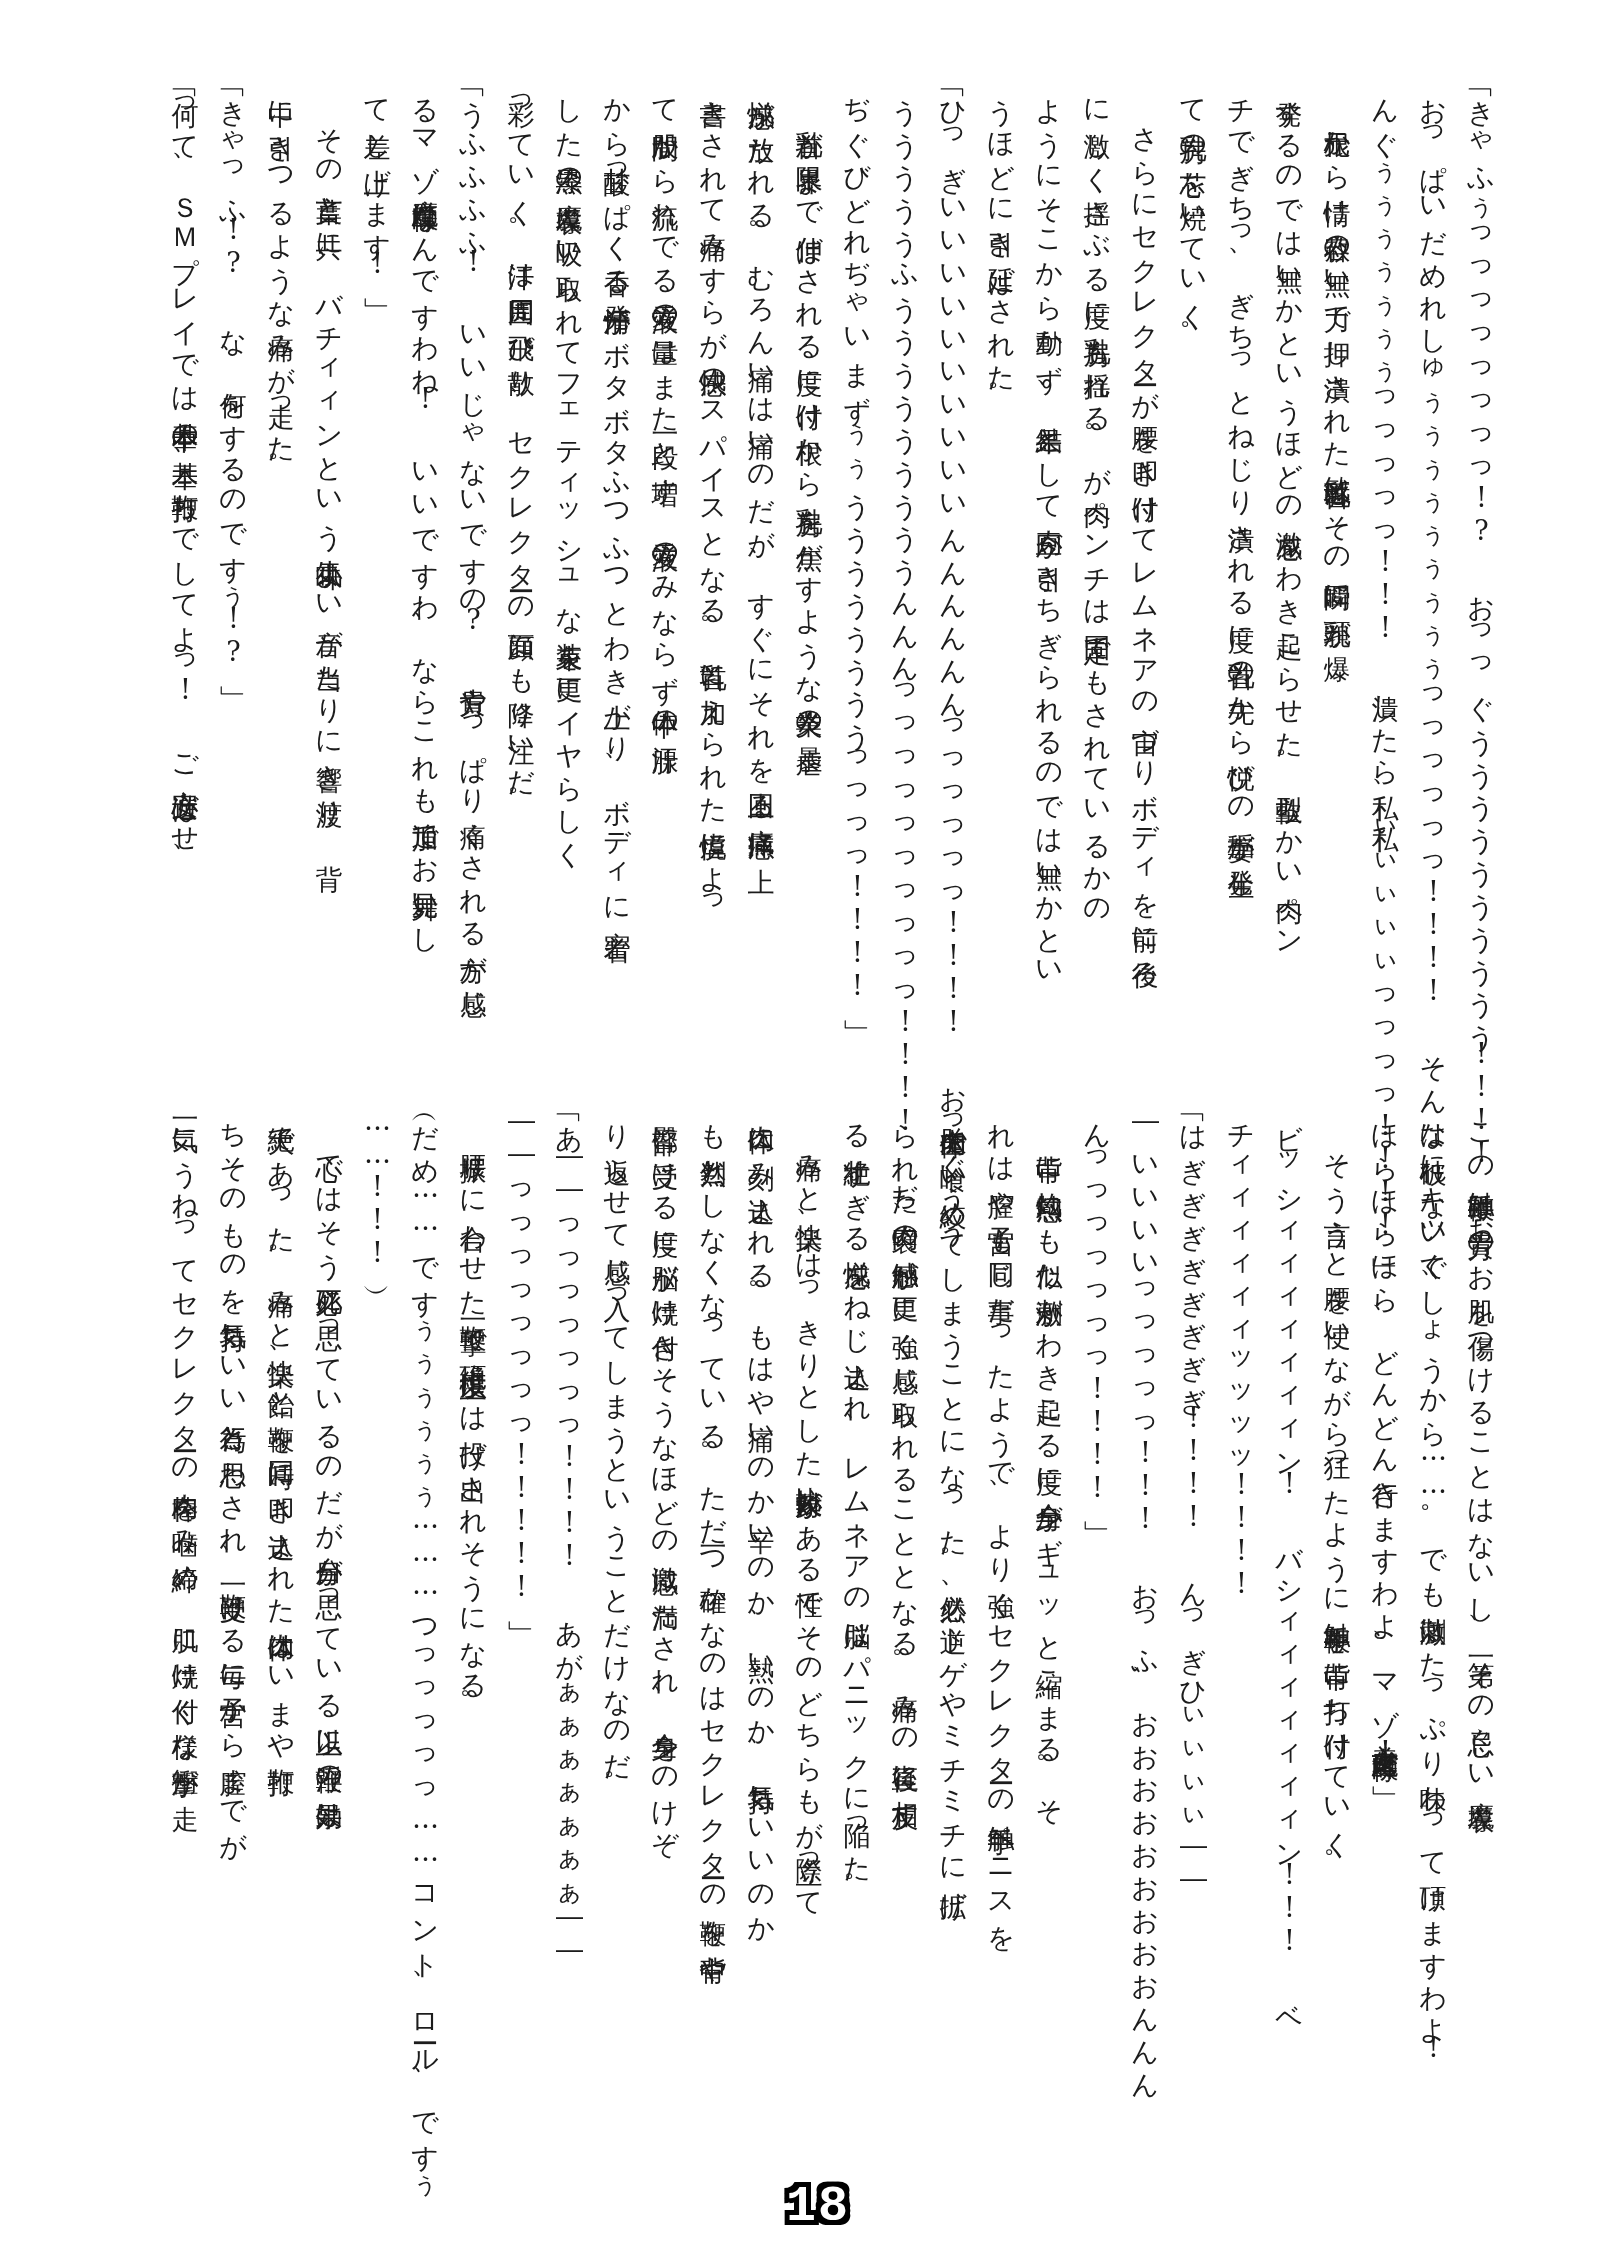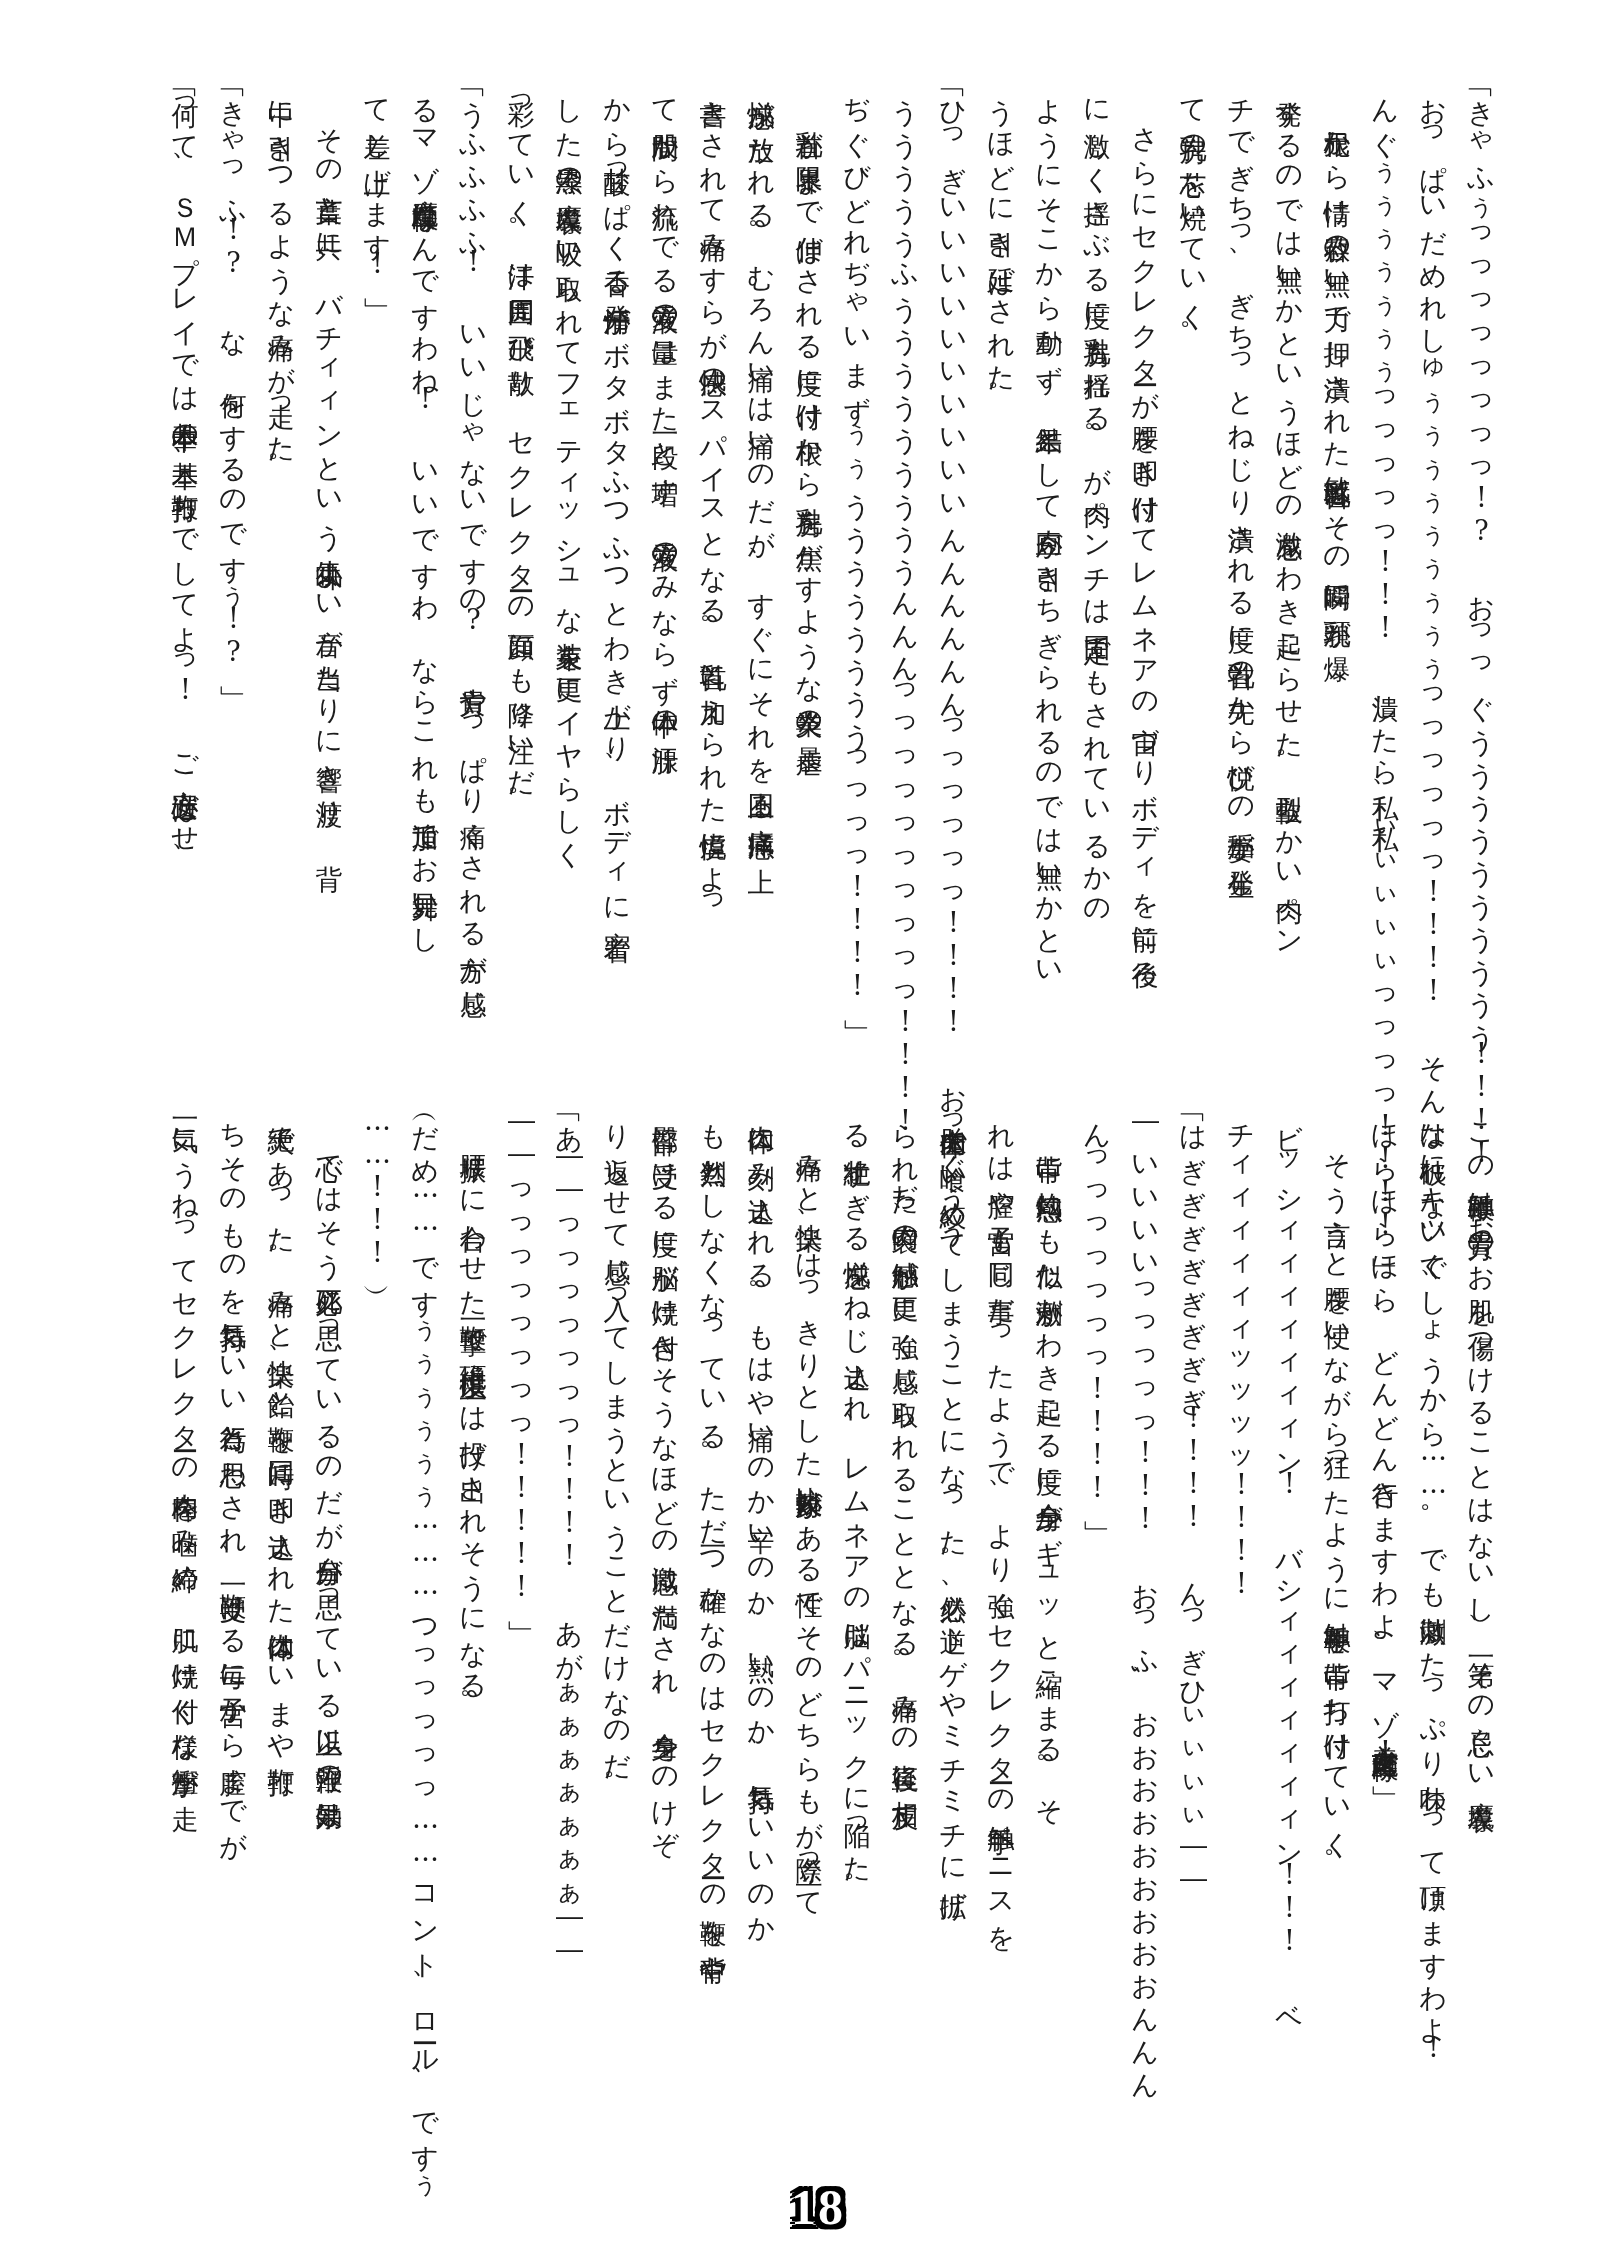--- a/index.html
+++ b/index.html
@@ -36,21 +36,21 @@
   }
   
   .page-num {
     position: absolute;
     top: 2178px;
     left: 0;
     right: 0;
     text-align: center;
     font-size: 50px;
     font-weight: bold;
-    font-family: Liberation Serif, serif;
+    font-family: Liberation Mono, monospace;
     color: #ffffff;
     letter-spacing: 2px;
     text-shadow:
       -5px -5px 0 #000,  5px -5px 0 #000,
       -5px  5px 0 #000,  5px  5px 0 #000,
       -5px  0   0 #000,  5px  0   0 #000,
        0   -5px 0 #000,  0    5px 0 #000,
       -3px -3px 0 #000,  3px -3px 0 #000,
       -3px  3px 0 #000,  3px  3px 0 #000;
     padding-left: 36px;

